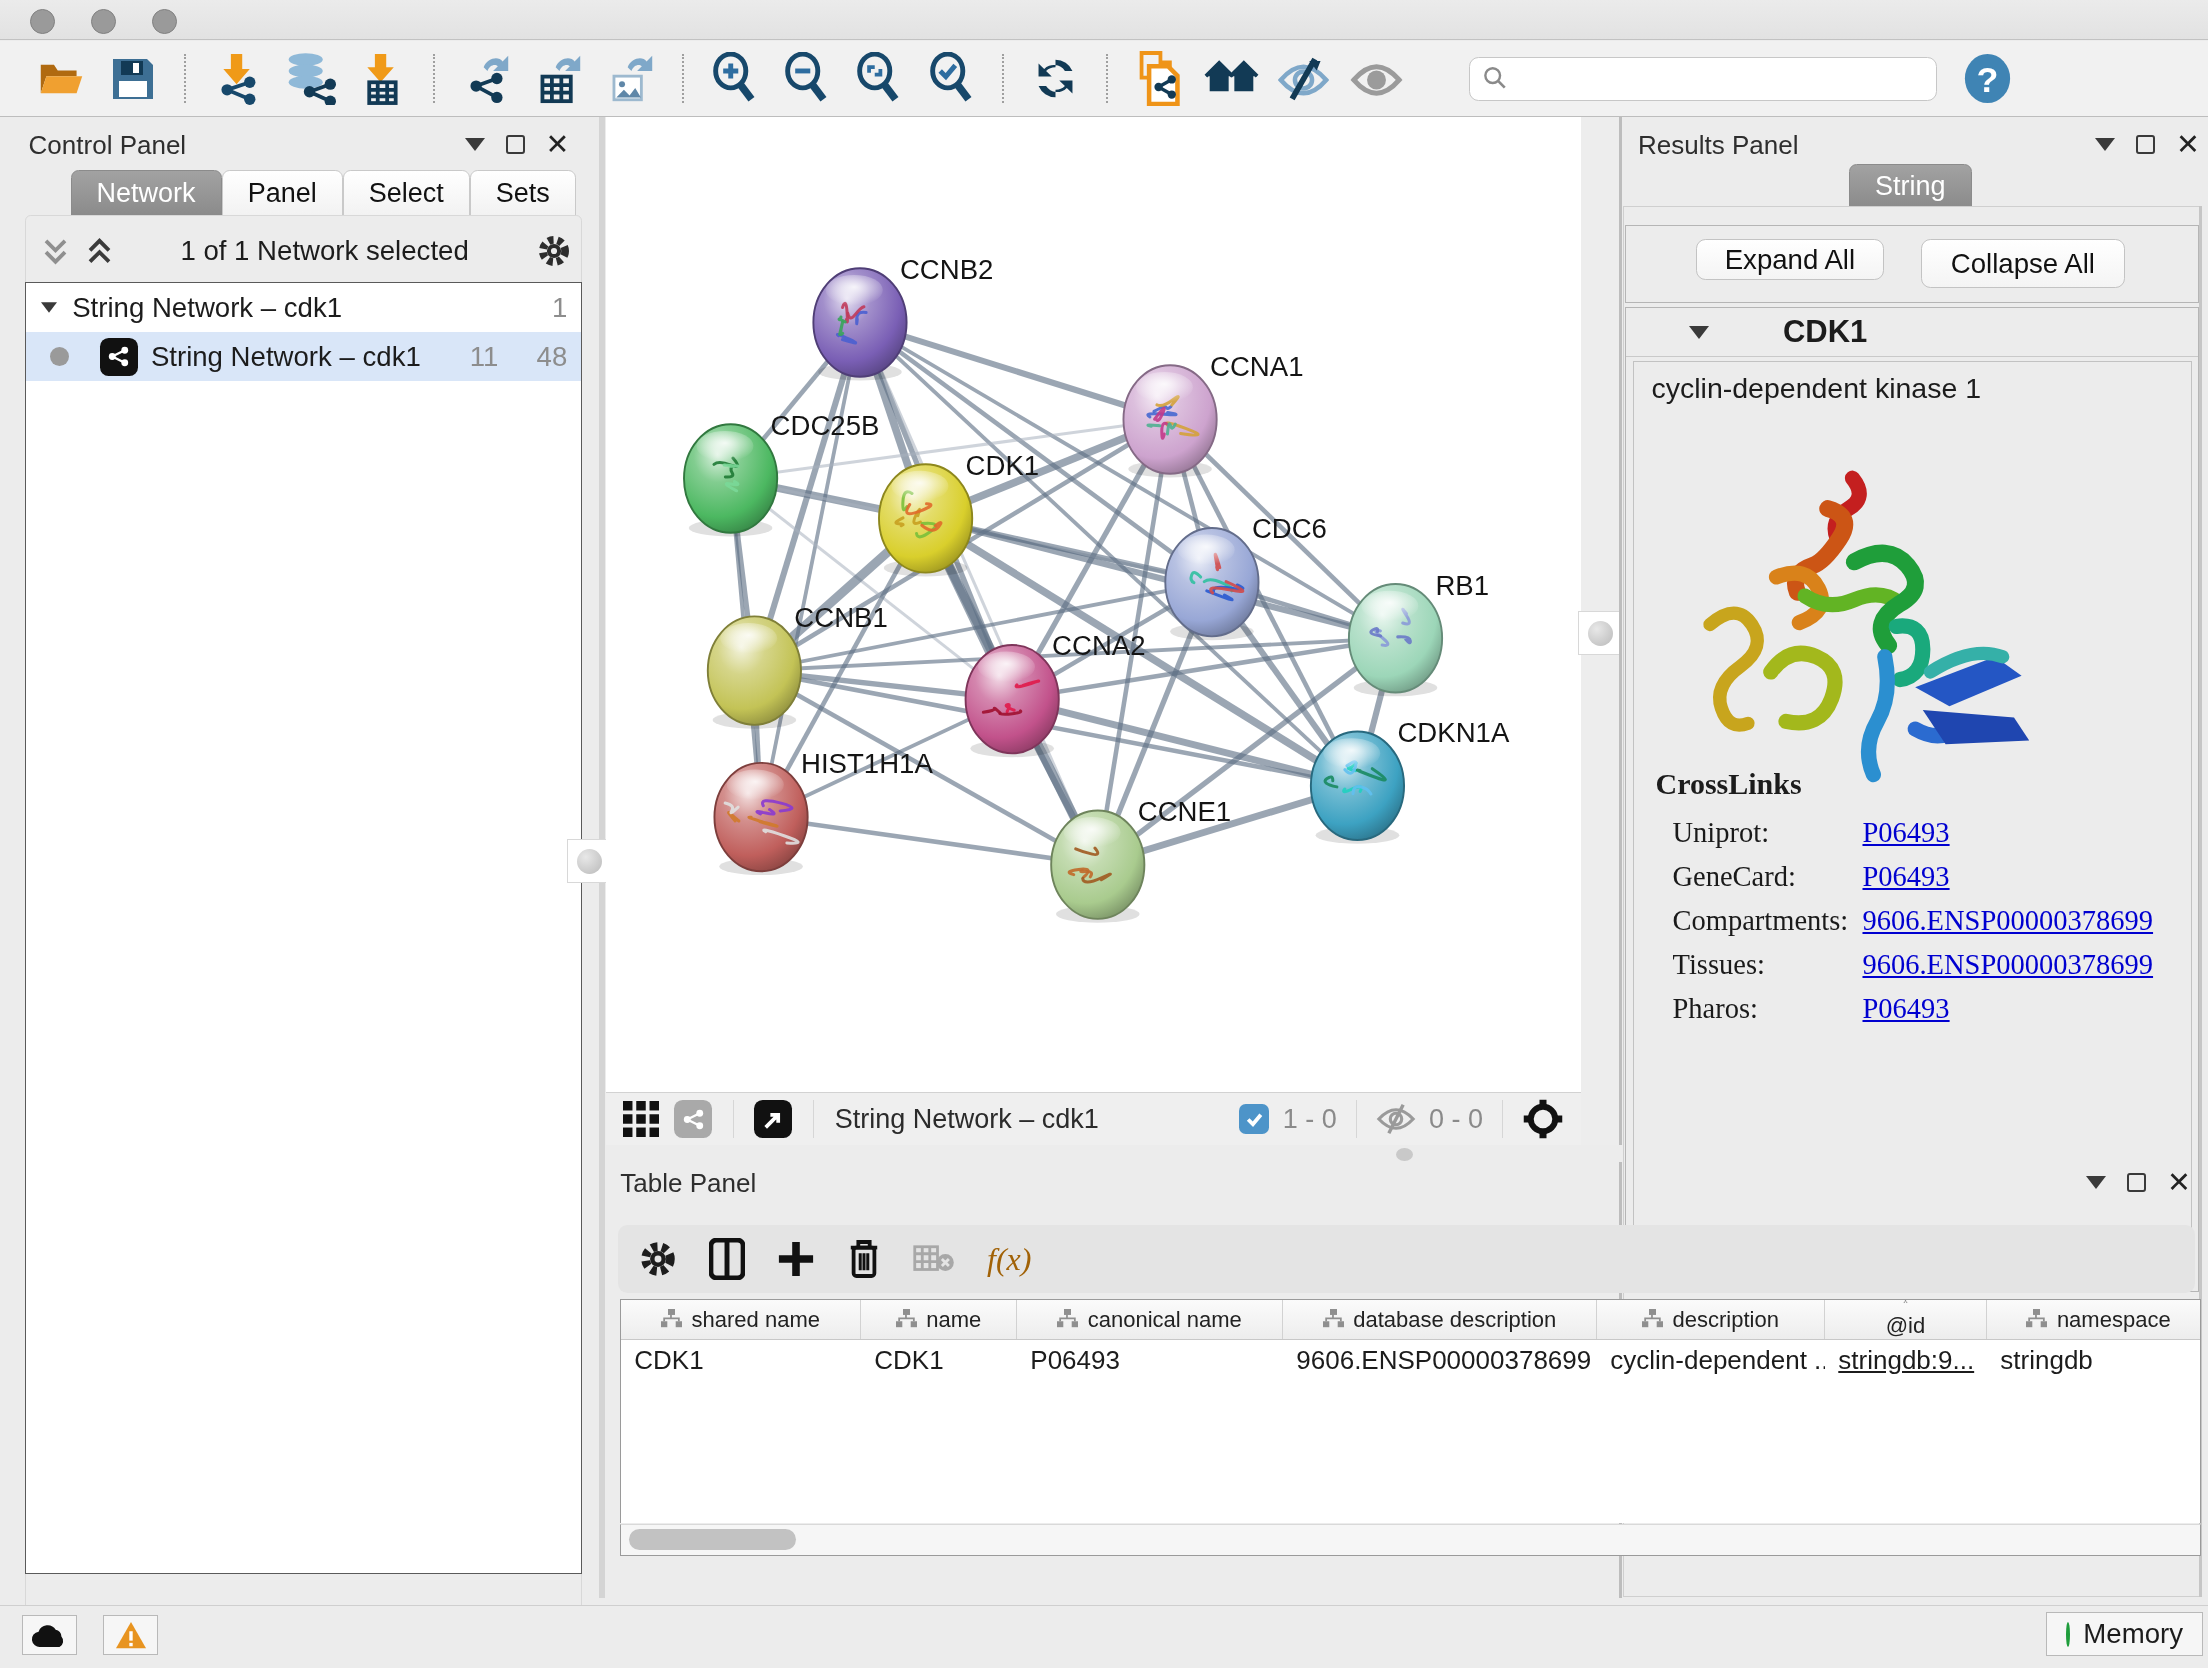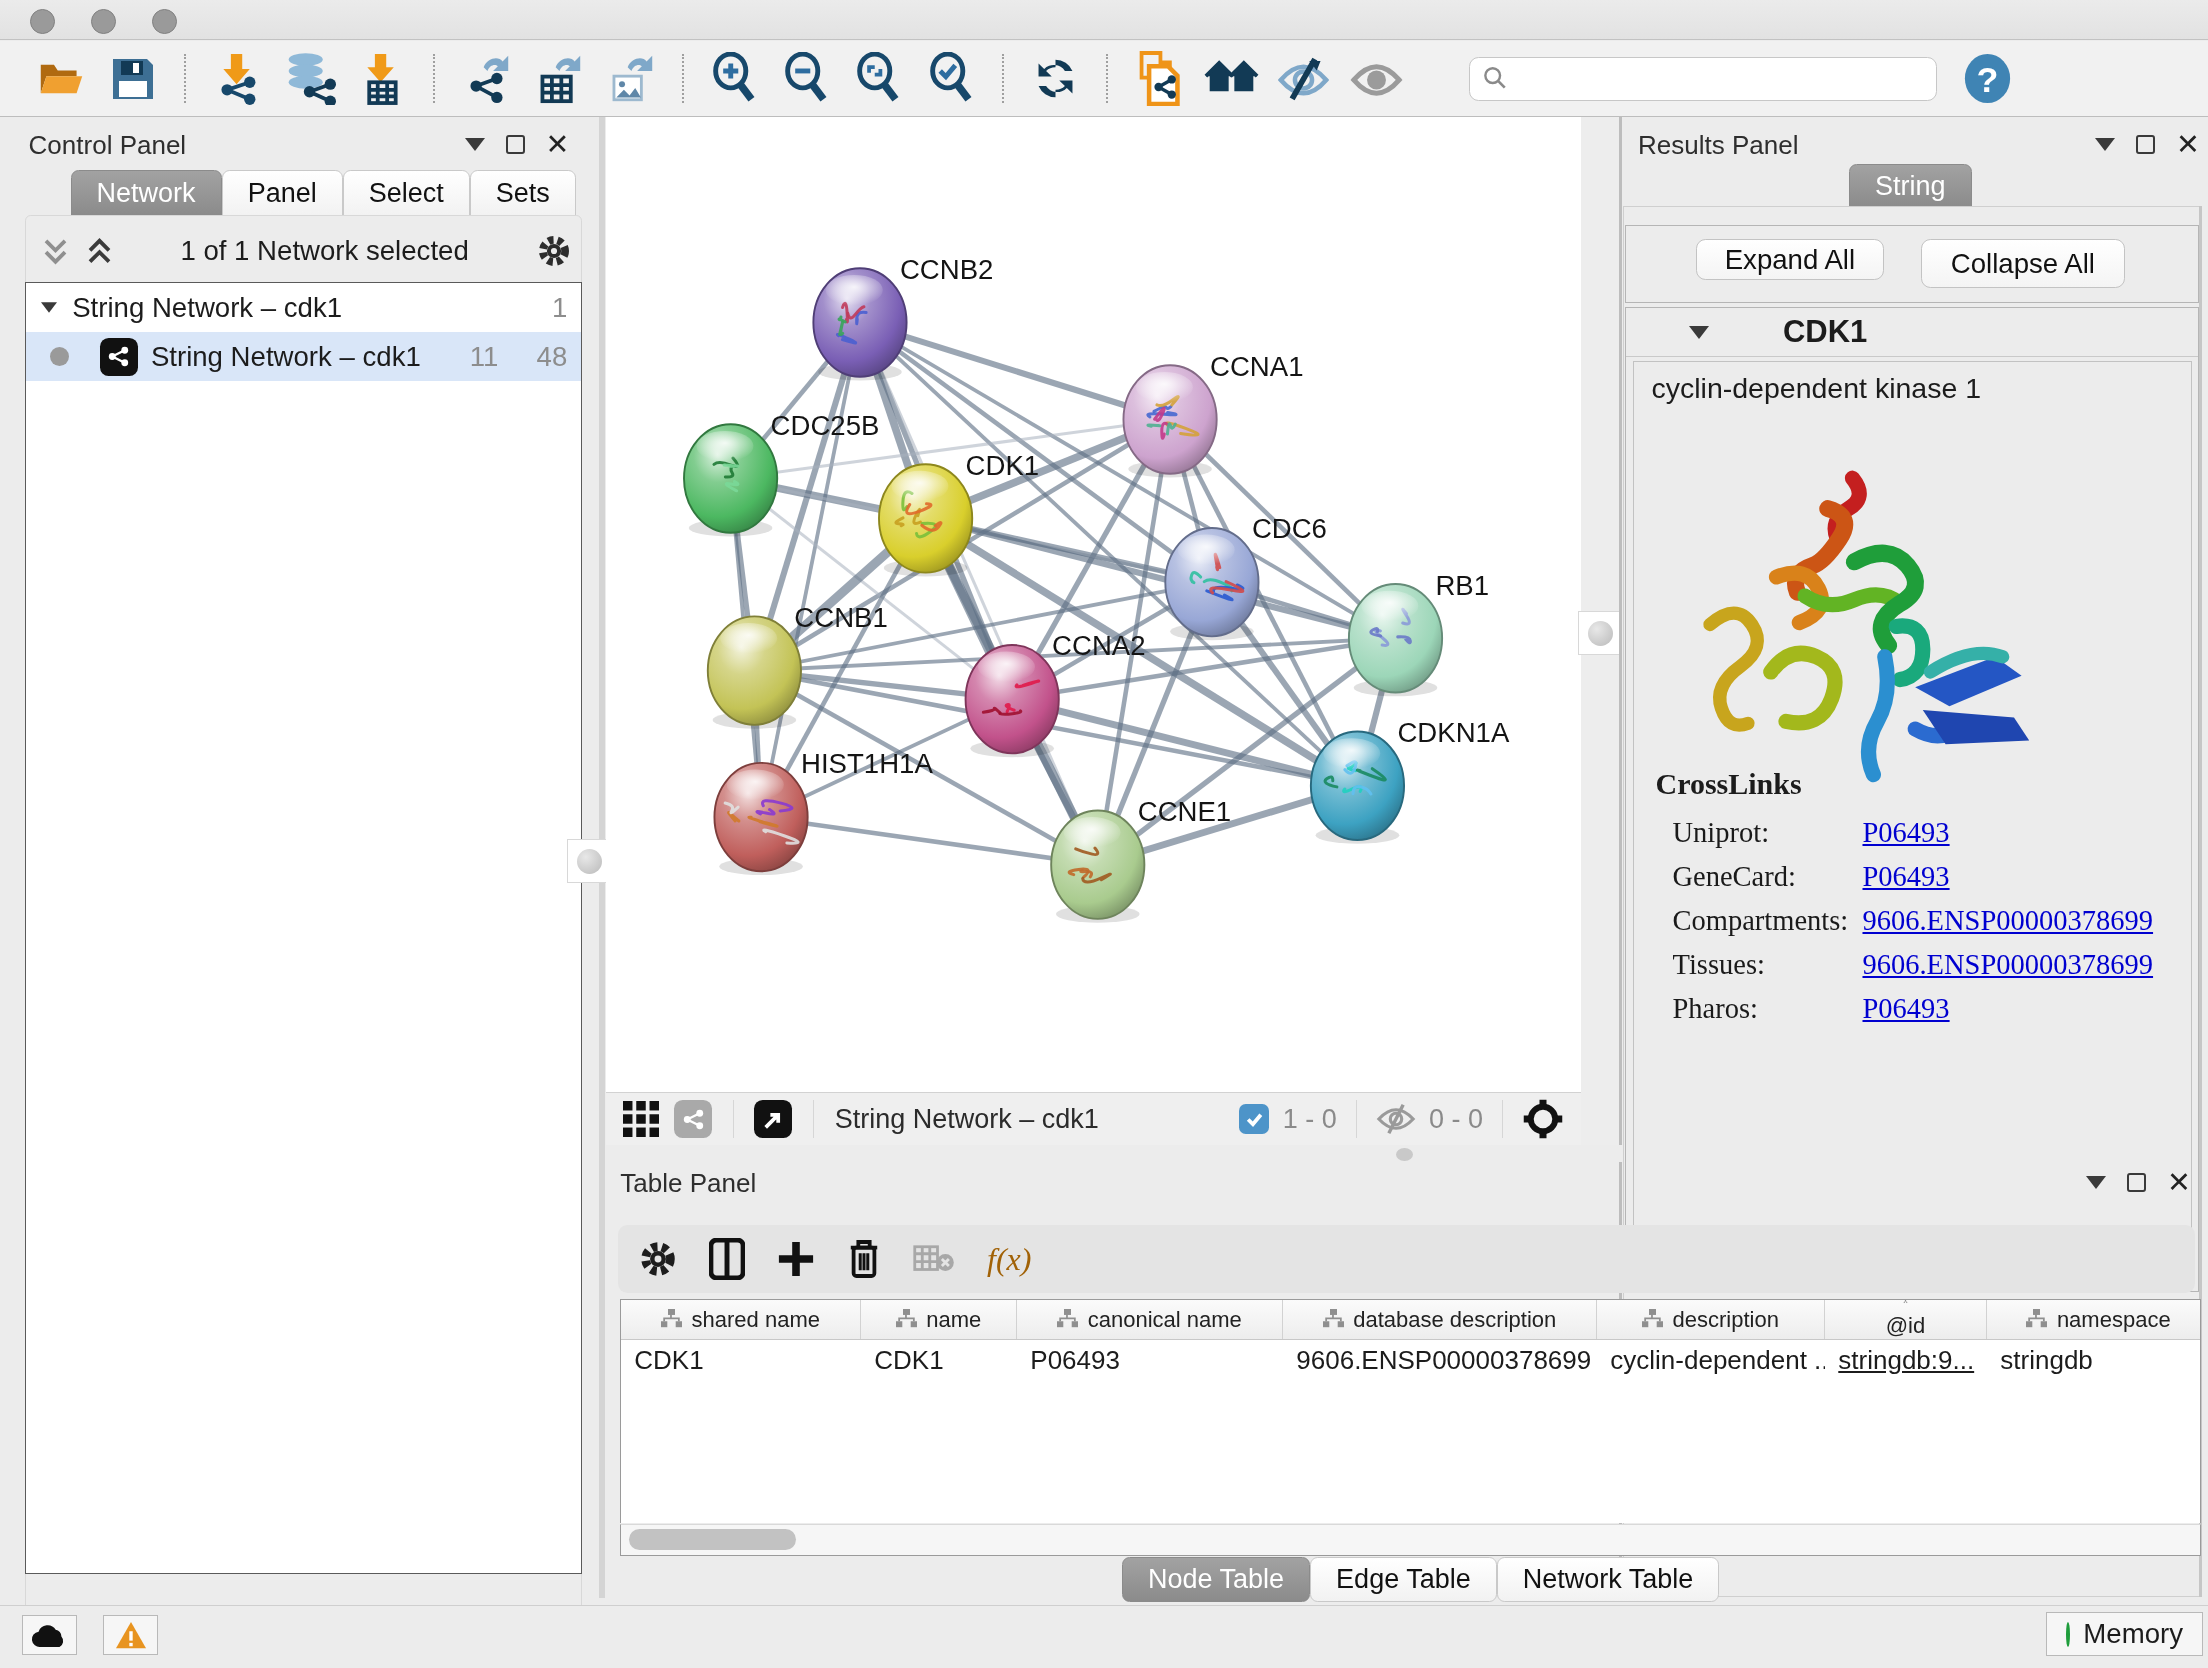--- a/index.html
+++ b/index.html
@@ -823,25 +823,20 @@
           <div class="td" style="width: 314px;">9606.ENSP00000378699</div>
           <div class="td" style="width: 228px;">cyclin-dependent ...</div>
           <div class="td" style="width: 162px; text-decoration: underline;">stringdb:9...</div>
           <div class="td" style="width: 224px;">stringdb</div>
         </div>
       </div>
   </div>
   <div class="abs hscroll">
       <div class="abs hthumb"></div>
     </div>
-  <div class="abs" style="left:1122px;top:1557px;display:flex">
-    <div class="tab sel" style="border-radius:7.6px;height:45px">Node Table</div>
-    <div class="tab" style="border-radius:7.6px;height:45px">Edge Table</div>
-    <div class="tab" style="border-radius:7.6px;height:45px">Network Table</div>
-  </div>
 
   <div class="abs" style="left:0;top:1605px;width:2208px;height:63px;background:#ececec;border-top:1px solid #cfcfcf"></div>
   <div class="abs statbtn" style="left:22px;top:1615px;width:55px;height:40px">
     <svg width="38" height="27" viewBox="0 0 20 14">
         <path d="M5 13a4 4 0 0 1-1-8 5 5 0 0 1 9-1 3.5 3.5 0 0 1 3 3.5A3.5 3.5 0 0 1 15 13z" fill="#111"></path>
       </svg>
   </div>
   <div class="abs statbtn" style="left:103px;top:1615px;width:55px;height:40px">
     <svg width="34" height="30" viewBox="0 0 18 16">
         <path d="M9 1l8 14H1z" fill="#e89420"></path>

